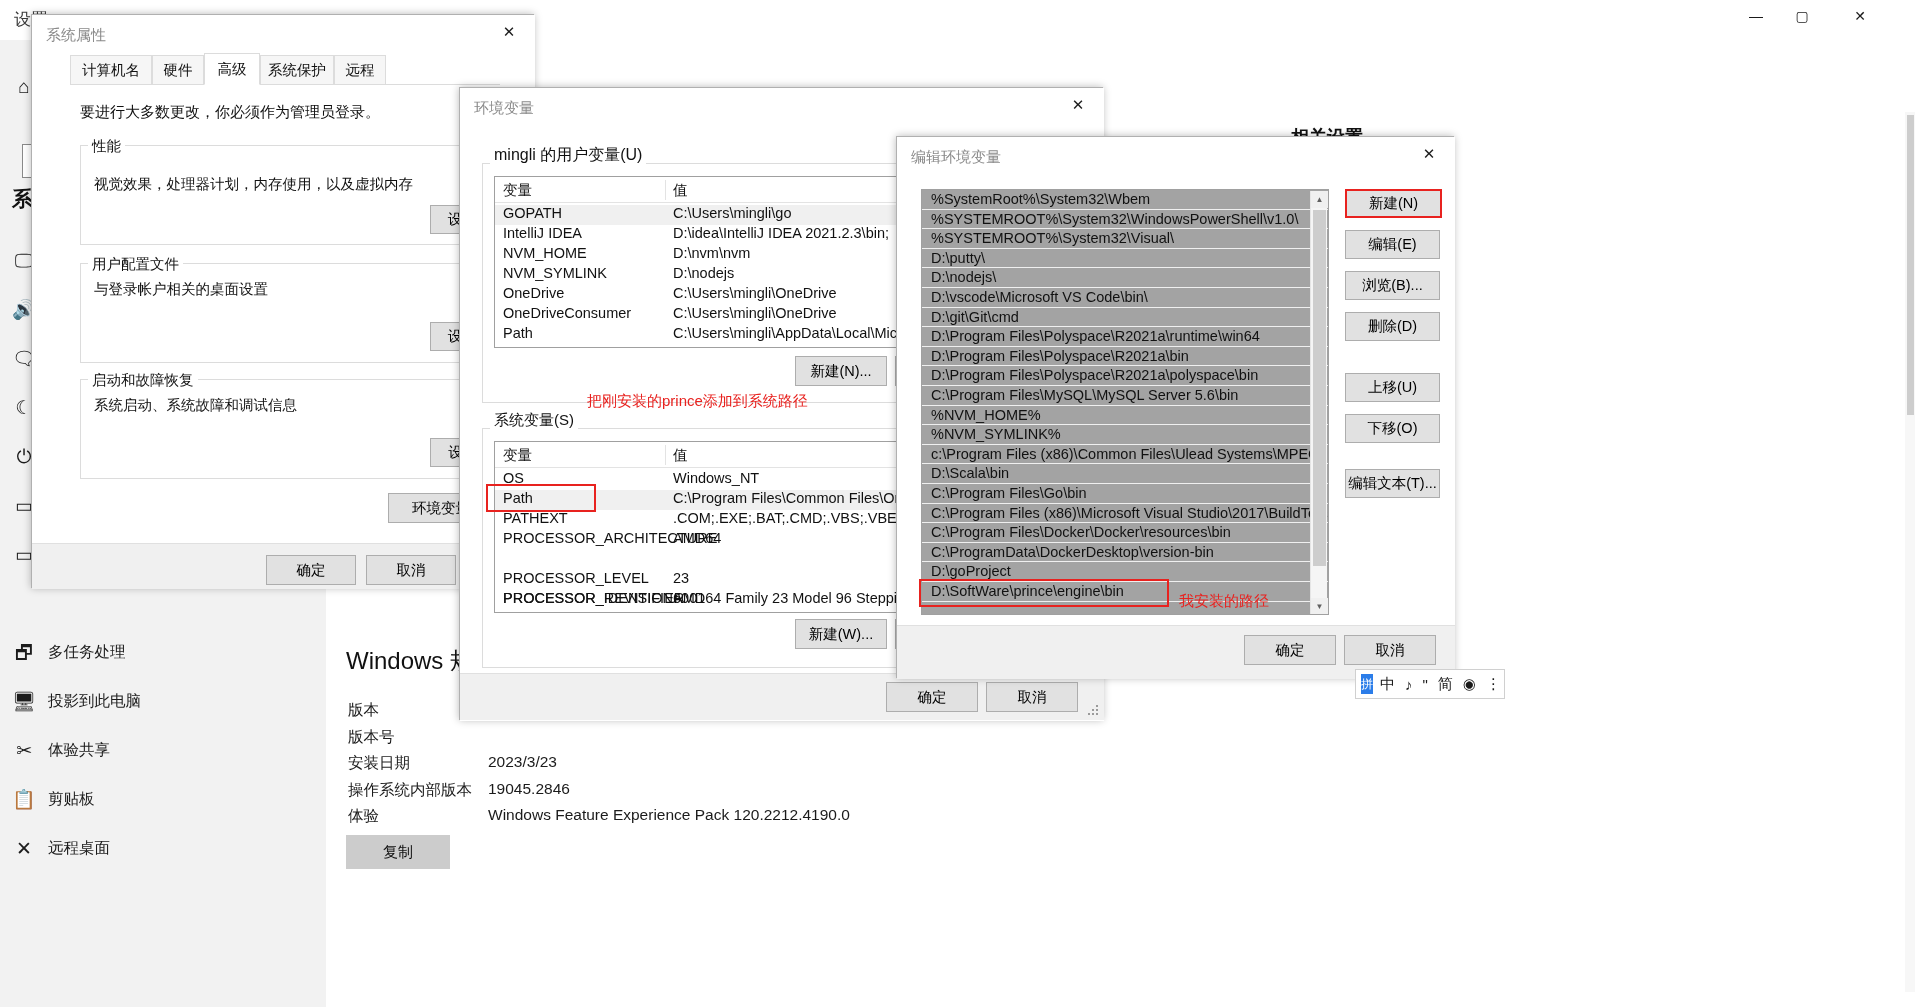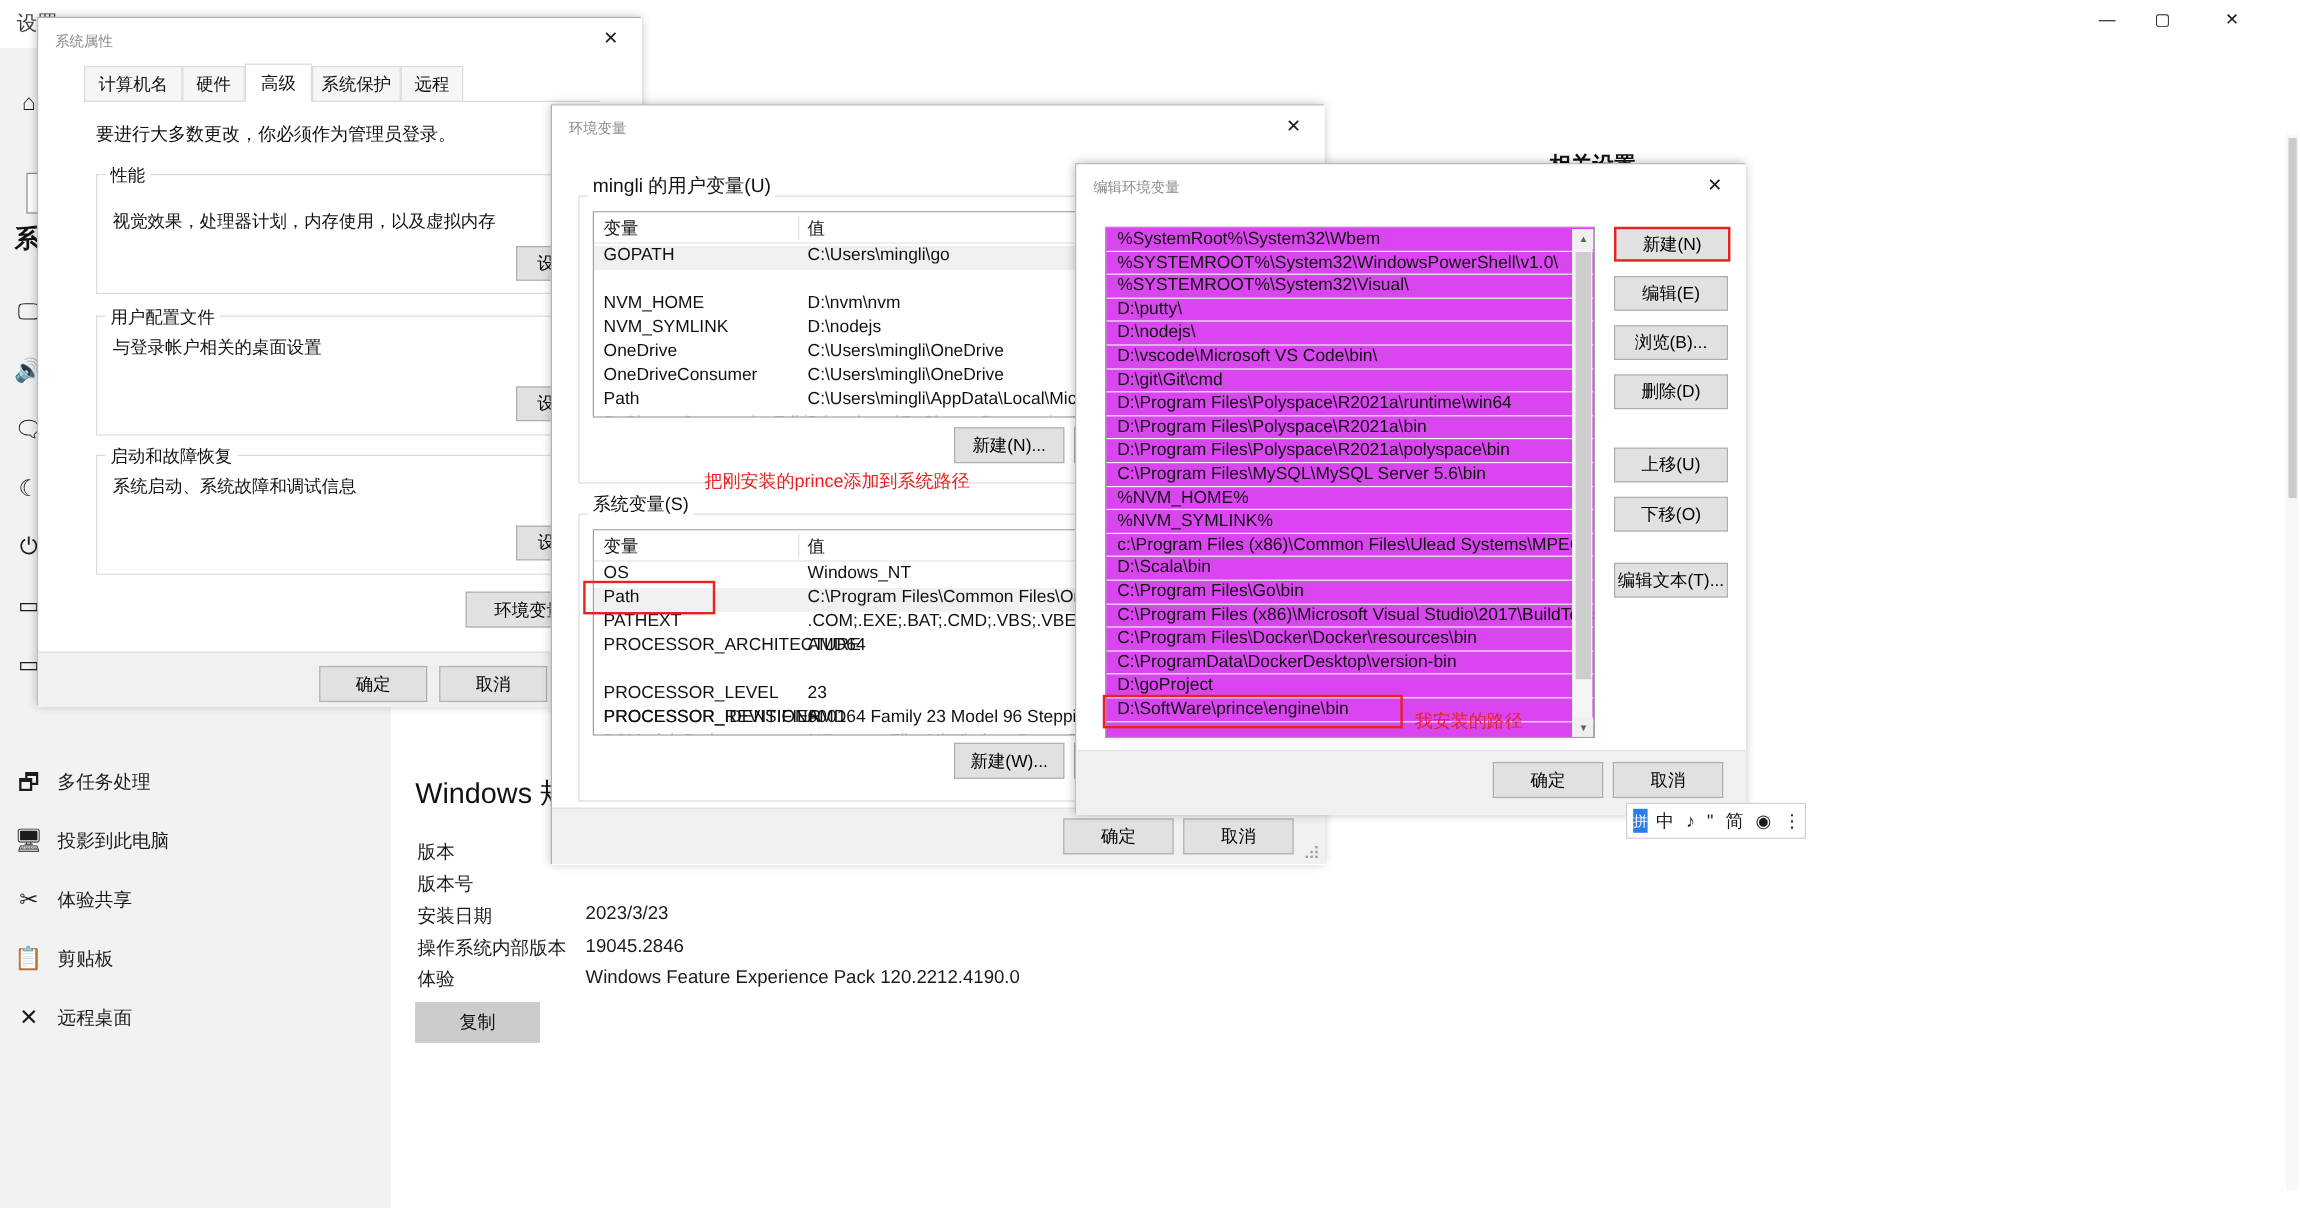--- a/index.html
+++ b/index.html
@@ -85,21 +85,21 @@
 
   
   .dlg {
     position: absolute; background: #f0f0f0;
     border: 1px solid #b0b0b0;
     box-shadow: 0 0 8px rgba(0,0,0,0.28);
     box-sizing: border-box;
   }
   .dlg-title {
     position: absolute; left: 14px; top: 11px;
-    font-size: 12px; color: #8a8a8a;
+    font-size: 15px; color: #8a8a8a;
   }
   .dlg-close {
     position: absolute; top: 1px; right: 1px; width: 46px; height: 32px;
     display: flex; align-items: center; justify-content: center;
     font-size: 15px; color: #1a1a1a;
   }
   .dlg-body { position: absolute; left: 0; background: #ffffff; box-sizing: border-box; }
 
   .btn {
     background: #e1e1e1; border: 1px solid #adadad; color: #000;
@@ -146,21 +146,21 @@
   .lv-c1 { position: absolute; left: 8px; top: 0; font-size: 14.5px; color: #111; white-space: nowrap; }
   .lv-c2 { position: absolute; top: 0; font-size: 14.5px; color: #111; white-space: nowrap; }
 
   .red-note { position: absolute; color: #e8221f; font-size: 15px; white-space: nowrap; }
   .red-box { position: absolute; border: 2px solid #e8221f; box-sizing: border-box; }
 
   
   #editenv { left: 896px; top: 136px; width: 558px; height: 542px; }
   .ee-list {
     position: absolute; left: 24px; top: 52px; width: 408px; height: 426px;
-    background: #d946ef; border: 1px solid #a0a0a0; box-sizing: border-box; overflow: hidden;
+    background: #a3a3a3; border: 1px solid #a0a0a0; box-sizing: border-box; overflow: hidden;
   }
   .ee-row {
     position: absolute; left: 0; width: 100%; height: 19.6px;
     border-bottom: 1px solid #efefef; box-sizing: border-box;
   }
   .ee-txt {
     position: absolute; left: 9px; top: 1px; font-size: 14.5px; color: #111; white-space: nowrap;
   }
   .ee-sb {
     position: absolute; right: 1px; top: 1px; width: 17px; height: 424px; background: #f5f5f5;
@@ -321,20 +321,24 @@
 
     <div class="listview" style="left:34px; top:88px; width:580px; height:172px;">
       <div class="lv-head">
         <div class="lv-head-cell" style="left:8px;">变量</div>
         <div class="lv-head-sep" style="left:170px;"></div>
         <div class="lv-head-cell" style="left:178px;">值</div>
       </div>
       <div class="lv-row sel" style="top:28px;">
         <span class="lv-c1">GOPATH</span>
         <span class="lv-c2" style="left:178px;">C:\Users\mingli\go</span>
+      </div>
+      <div class="lv-row" style="top:48px;">
+        <span class="lv-c1">IntelliJ IDEA</span>
+        <span class="lv-c2" style="left:178px;">D:\idea\IntelliJ IDEA 2021.2.3\bin;</span>
       </div>
       <div class="lv-row" style="top:68px;">
         <span class="lv-c1">NVM_HOME</span>
         <span class="lv-c2" style="left:178px;">D:\nvm\nvm</span>
       </div>
       <div class="lv-row" style="top:88px;">
         <span class="lv-c1">NVM_SYMLINK</span>
         <span class="lv-c2" style="left:178px;">D:\nodejs</span>
       </div>
       <div class="lv-row" style="top:108px;">

